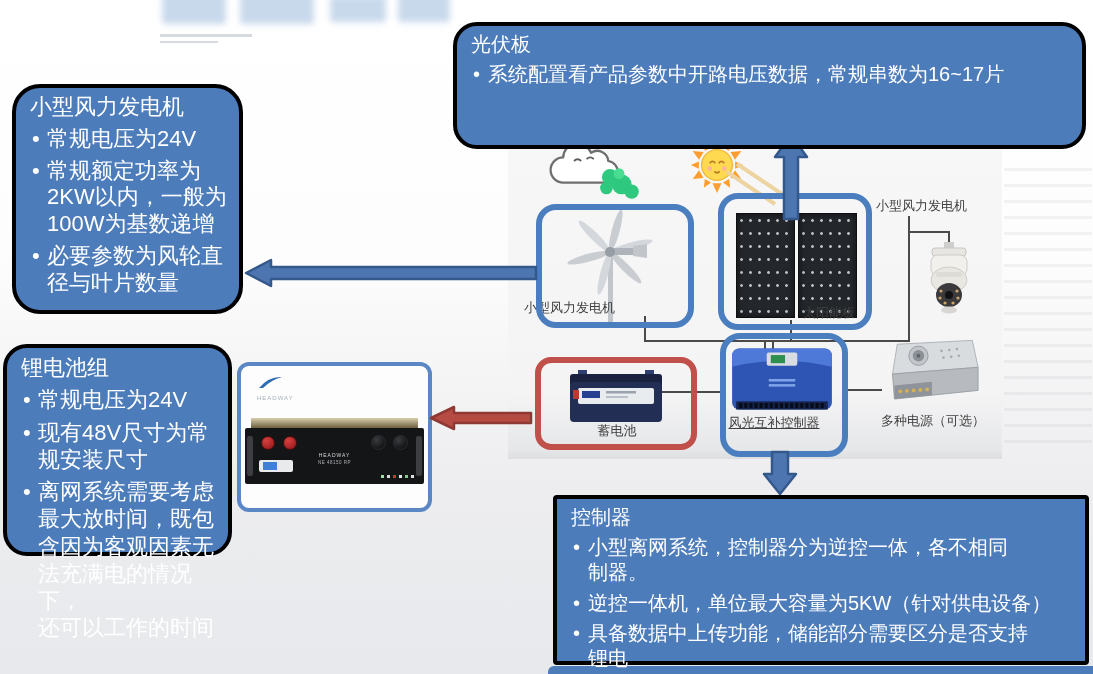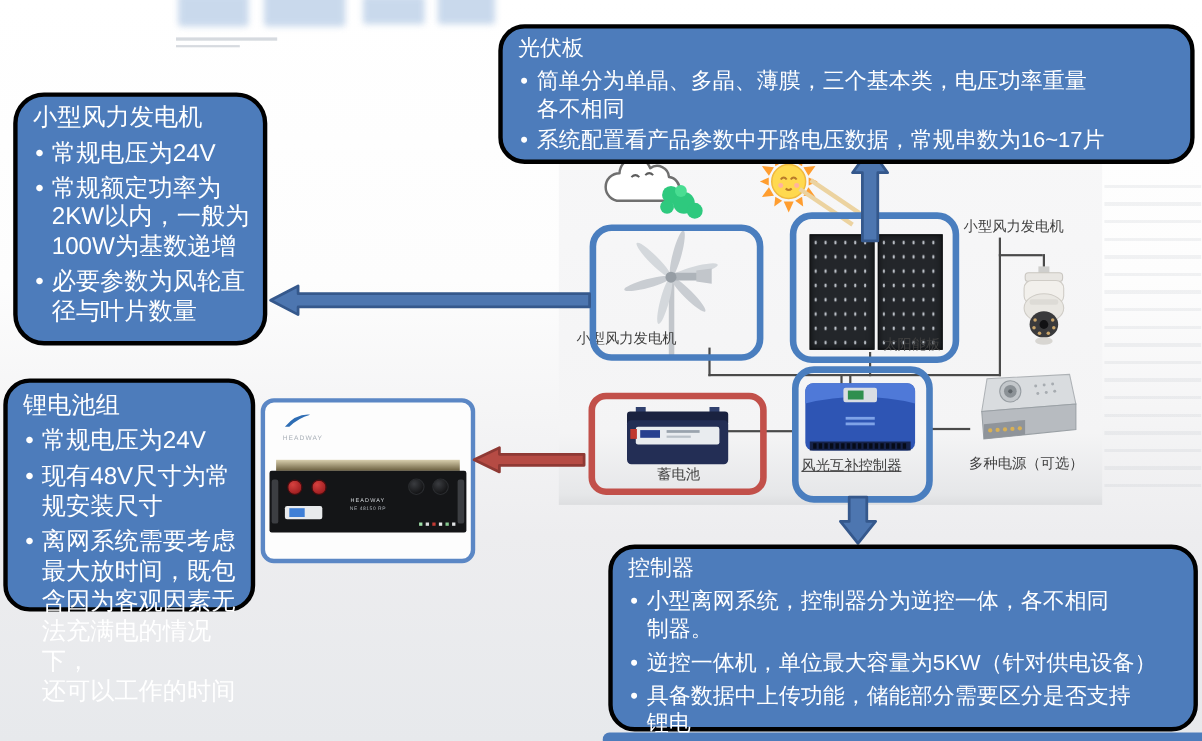--- a/index.html
+++ b/index.html
@@ -40,21 +40,21 @@
   
   .callout { position:absolute; background:#4d7cbb; border:4px solid #000; color:#fff;
     z-index:5; box-sizing:border-box; }
   .callout .title { padding:6px 14px 0; }
   .callout ul { margin:2px 0 0; padding:0 10px 0 14px; list-style:none; }
   .callout li { position:relative; padding-left:17px; white-space:pre-line; margin-top:5px; }
   .callout li::before { content:"•"; position:absolute; left:2px; top:0; }
   .co-pv        { left:453px; top:6px;   width:633px; height:127px; border-radius:24px; font-size:20px; line-height:1.24;margin-top:16px; }
   .co-wind      { left:12px;  top:84px;  width:231px; height:230px; border-radius:28px; font-size:22px; line-height:1.22; }
   .co-lithium   { left:3px;   top:344px; width:229px; height:212px; border-radius:24px; font-size:22px; line-height:1.24; }
-  .co-ctrl      { left:553px; top:495px; width:536px; height:170px; border-radius:24px; font-size:20px; line-height:1.26; }
+  .co-ctrl      { left:553px; top:495px; width:536px; height:170px; border-radius:4px; font-size:20px; line-height:1.26; }
 
   .bottom-strip { position:absolute; left:548px; top:666px; width:545px; height:8px;
     background:#4d7cbb; border-radius:6px 0 0 0; z-index:4; }
 
   
   .bat-photo { position:absolute; left:237px; top:362px; width:195px; height:150px; z-index:3;
     background:#fdfdfd; border:4px solid #5b87c5; border-radius:12px; box-sizing:border-box; overflow:hidden; }
   .bp-logo { position:absolute; left:16px; top:10px; width:60px; }
   .bp-logo-text { font-size:6px; letter-spacing:1px; color:#a9b0b8; margin-top:1px; }
   .bp-unit { position:absolute; left:4px; right:4px; top:52px; height:72px; }
@@ -309,22 +309,20 @@
         </div>
       </div>
     </div>
   </div>
 
   <div class="bottom-strip"></div>
 
   <div class="callout co-pv">
     <div class="title">光伏板</div>
     <ul>
-      <li>简单分为单晶、多晶、薄膜，三个基本类，电压功率重量
-各不相同</li>
       <li>系统配置看产品参数中开路电压数据，常规串数为16~17片</li>
     </ul>
   </div>
 
   <div class="callout co-wind">
     <div class="title">小型风力发电机</div>
     <ul>
       <li>常规电压为24V</li>
       <li>常规额定功率为
 2KW以内，一般为

